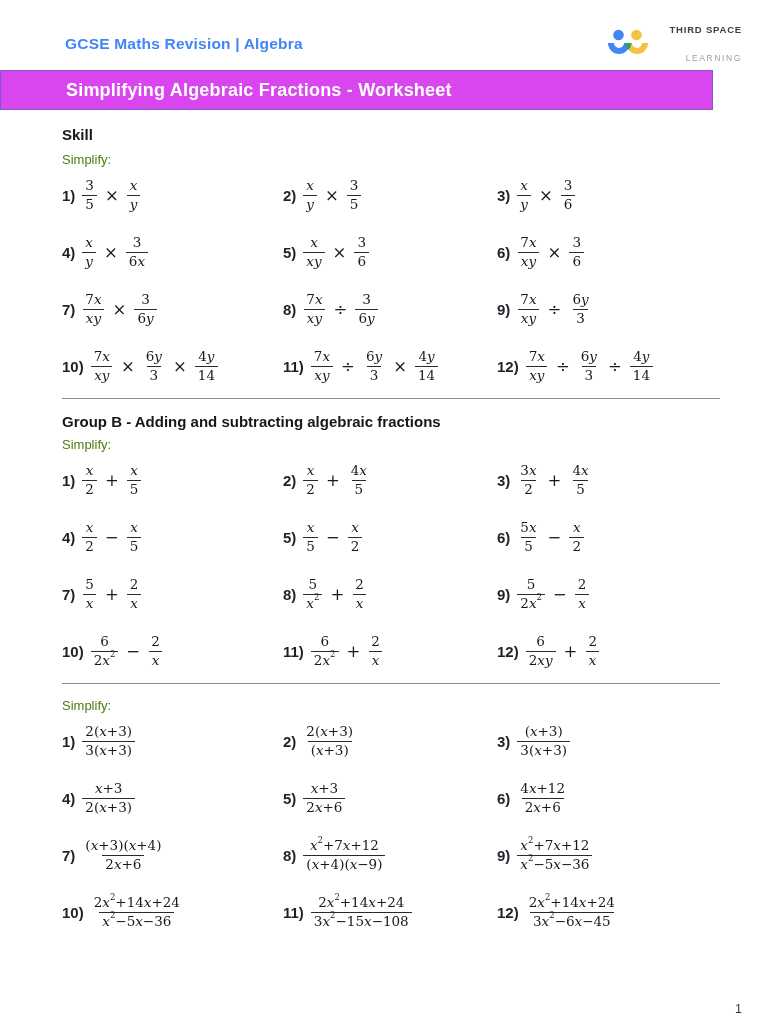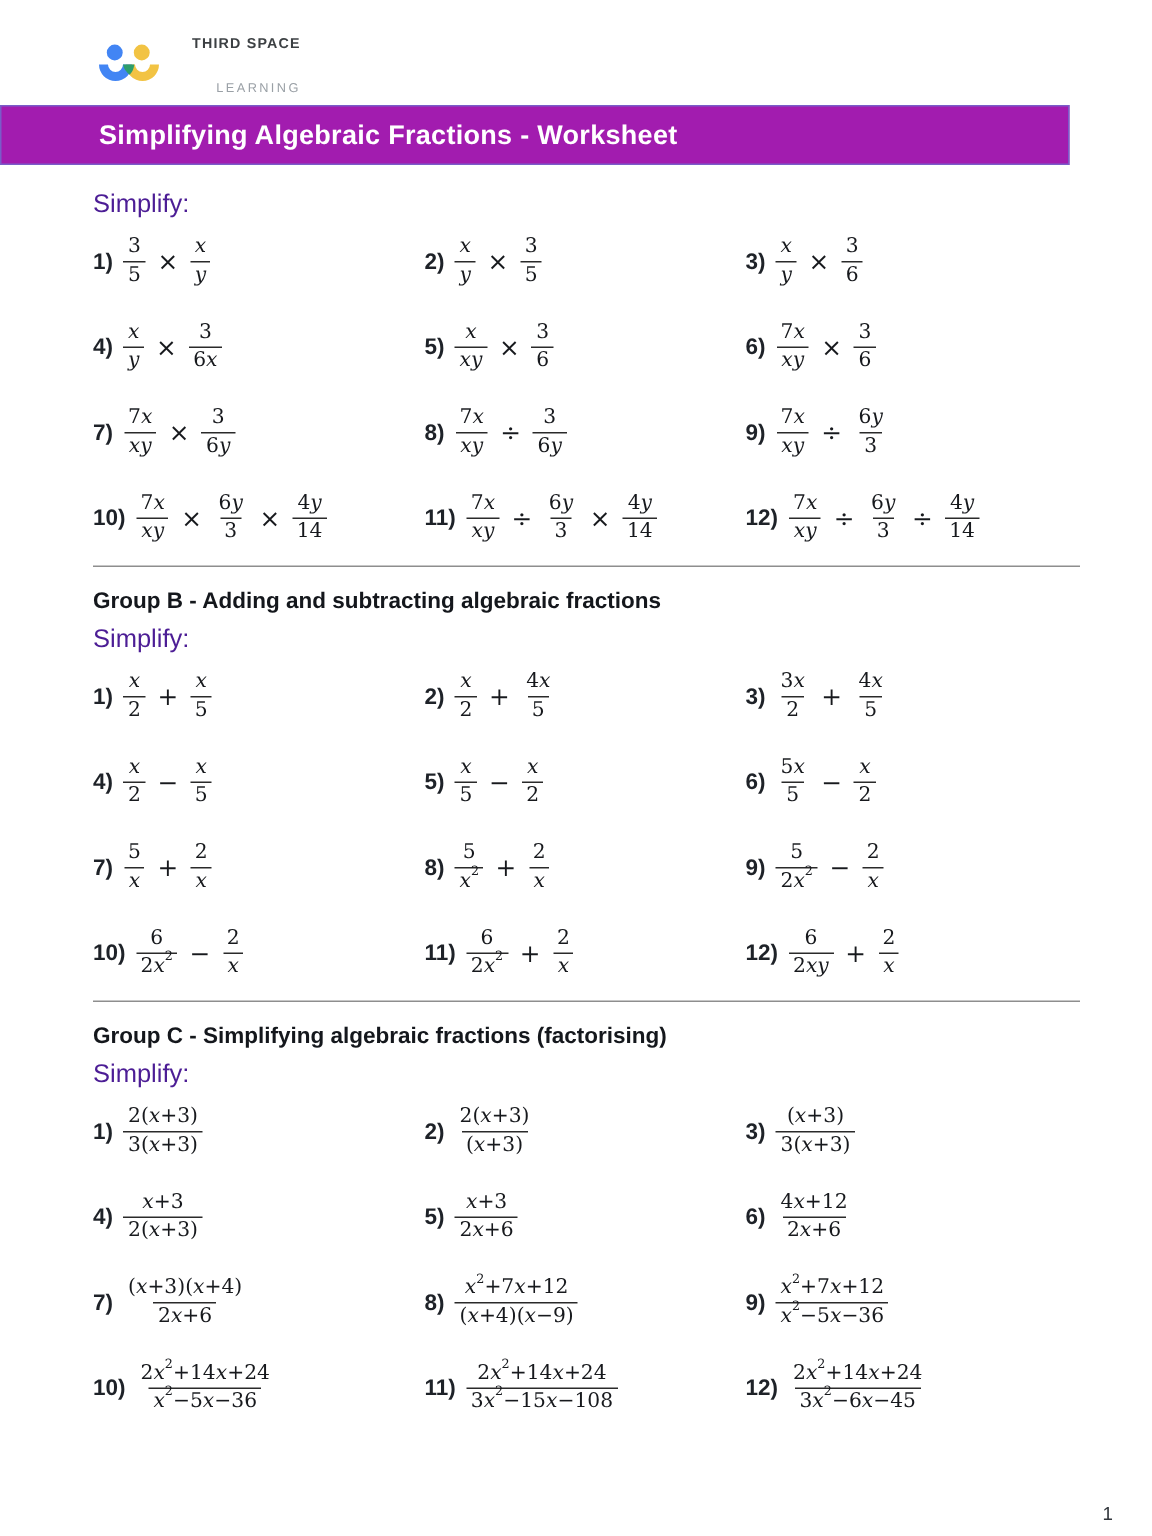--- a/index.html
+++ b/index.html
@@ -17,30 +17,30 @@
   }
   .breadcrumb {
     color:#4285f4; font-size:15.5px; font-weight:600; letter-spacing:.2px;
   }
   .logo { display:flex; align-items:center; gap:19px; }
   .logo-text { text-align:right; line-height:1.15; }
   .logo-line1 { font-size:9.5px; font-weight:bold; color:#3c4043; letter-spacing:.8px; }
   .logo-line2 { font-size:8.5px; color:#9aa0a6; letter-spacing:1.6px;margin-top:18px; }
   
   .banner {
-    width:713px; height:40px; background:#a21caf;
+    width:713px; height:40px; background:#d946ef;
     display:flex; align-items:center; padding-left:65px;
     border:1px solid #7a5cc9;
   }
   .banner-title { color:#ffffff; font-size:18px; font-weight:bold; letter-spacing:.2px; }
   
   .content { padding:16px 48px 0 62px; flex:1; }
   .skill { font-size:15px; font-weight:bold; margin-bottom:9px; color:#14171c; }
   .group-title { font-size:15px; font-weight:bold; color:#14171c; margin-bottom:7px; }
-  .simplify { font-size:17px; color:#4c1d95; margin-bottom:6px; }
+  .simplify { font-size:13px; color:#4d7c0f; margin-bottom:6px; }
   .problems {
     display:grid; grid-template-columns:221px 214px 1fr;
     row-gap:13px; margin-bottom:4px;
   }
   .problem { display:flex; align-items:center; min-height:44px; }
   .pnum { font-size:15px; font-weight:bold; margin-right:7px; white-space:nowrap; }
   .pexpr { display:inline-flex; align-items:center; }
   .frac {
     display:inline-flex; flex-direction:column; align-items:center;
     font-family:"DejaVu Serif", serif; font-size:13.5px; line-height:1.12;
@@ -57,40 +57,42 @@
   .divider { border:none; border-top:1px solid #8e8e8e; margin:10px 0 14px 0; }
   
   .footer { margin-top:auto; padding:0 14px 8px 0; text-align:right; }
   .copyright { font-size:12.5px; color:#33373d; }
   .pageno { font-size:12.5px; color:#33373d; padding:2px 12px 0 0; }
 </style>
 </head>
 <body>
 
 <div class="topbar">
+  <span class="breadcrumb">GCSE Maths Revision | Algebra</span>
   <div class="logo">
     <svg width="44" height="34" viewBox="0 0 44 34">
       <path d="M19,16 A11,11 0 0 0 41,16 L35,16 A5,5 0 0 1 25,16 Z" fill="#f2c343"></path>
       <path d="M1,16 A11,11 0 0 0 23,16 L17,16 A5,5 0 0 1 7,16 Z" fill="#4285f4"></path>
       <path d="M17,16 L24.5,16 A11,11 0 0 1 21.5,22.8 A11,11 0 0 1 17,16 Z" fill="#2e9e6b"></path>
       <circle cx="11.5" cy="8" r="5.3" fill="#4285f4"></circle>
       <circle cx="29.5" cy="8" r="5.3" fill="#f2c343"></circle>
     </svg>
     <div class="logo-text">
       <div class="logo-line1">THIRD SPACE</div>
       <div class="logo-line2">LEARNING</div>
     </div>
   </div>
 </div>
 
 <div class="banner">
   <span class="banner-title">Simplifying Algebraic Fractions - Worksheet</span>
 </div>
 
 <div class="content">
+  <div class="skill">Skill</div>
   <div id="groups">
       <section>
         <div class="simplify">Simplify:</div>
         <div class="problems">
           <div class="problem">
             <span class="pnum">1)</span>
             <span class="pexpr">
               <span class="frac">
                 <span class="num">3</span>
                 <span class="den">5</span>
@@ -443,21 +445,20 @@
               <span class="frac">
                 <span class="num">2</span>
                 <span class="den"><i>x</i></span>
               </span>
             </span>
           </div>
         </div>
       </section>
       <hr class="divider">
       <section>
-        <div class="group-title">Group C - Simplifying algebraic fractions (factorising)</div>
         <div class="simplify">Simplify:</div>
         <div class="problems">
           <div class="problem">
             <span class="pnum">1)</span>
             <span class="pexpr">
               <span class="frac">
                 <span class="num">2(<i>x</i>+3)</span>
                 <span class="den">3(<i>x</i>+3)</span>
               </span>
             </span>

